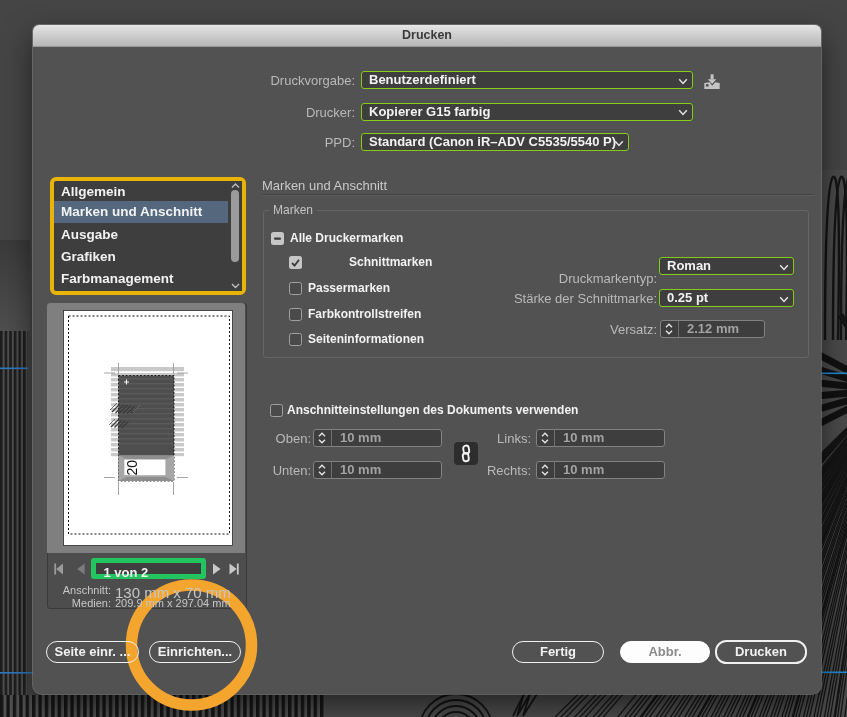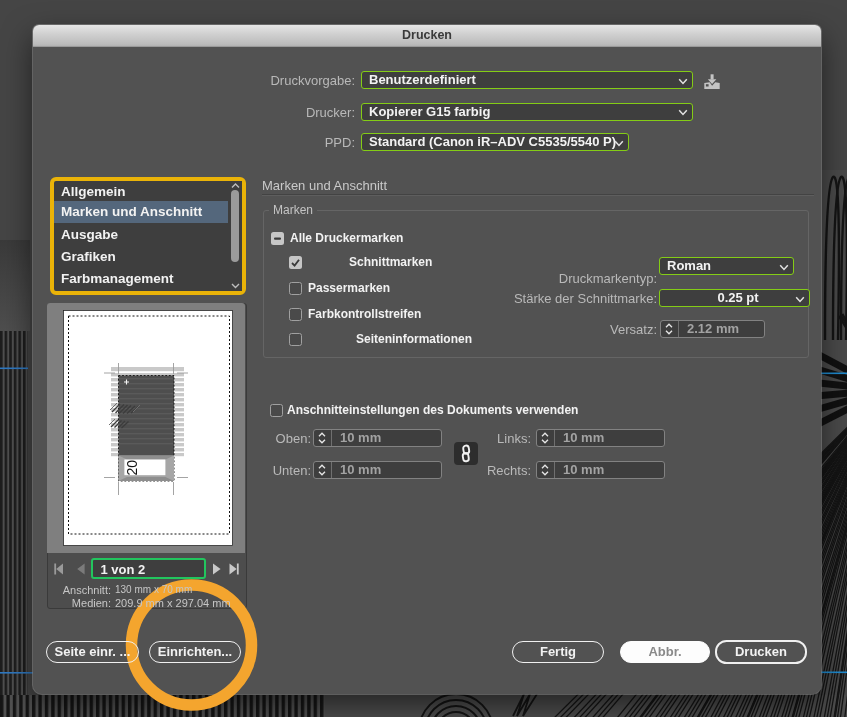--- a/index.html
+++ b/index.html
@@ -12,21 +12,21 @@
   #dialog > *{z-index:1;}
   #titlebar{position:absolute;left:0;top:0;width:100%;height:21px;
             border-radius:6px 6px 0 0;border-bottom:1px solid #9a9a9a;
             background:linear-gradient(#e6e6e6,#cfcfcf 45%,#bcbcbc 90%,#b3b3b3);
             text-align:center;line-height:21px;font-size:12.5px;font-weight:bold;color:#3a3a3a;}
   .lbl{position:absolute;color:#b9b9b9;font-size:13px;text-align:right;white-space:nowrap;}
   .dd{position:absolute;background:#3e3e3e;border:1px solid #84cc16;border-radius:3px;
       color:#f2f2f2;font-size:13px;font-weight:bold;line-height:16px;padding-left:7px;
       white-space:nowrap;box-sizing:border-box;height:18px;}
   .dd .chv{position:absolute;right:4px;top:5.5px;}
-  .fld{position:absolute;background:#3e3e3e;border:2px solid #22c55e;border-radius:3px;
+  .fld{position:absolute;background:#3e3e3e;border:5px solid #22c55e;border-radius:3px;
       color:#f2f2f2;font-size:13px;font-weight:bold;line-height:16px;padding-left:7px;
       white-space:nowrap;box-sizing:border-box;height:18px;}
   .spin{position:absolute;display:flex;background:#3e3e3e;border:1px solid #828282;
         border-radius:3px;box-sizing:border-box;height:18px;}
   .sarr{width:17px;border-right:1px solid #6f6f6f;position:relative;flex:none;}
   .sarr svg{position:absolute;left:3px;top:2px;}
   .stxt{color:#a3a3a3;font-size:13px;font-weight:bold;line-height:16px;padding-left:8px;white-space:nowrap;}
   .wht{color:#f2f2f2;font-weight:bold;font-size:12px;line-height:11px;white-space:nowrap;position:absolute;}
   .cb{position:absolute;width:13px;height:13px;box-sizing:border-box;border-radius:2.5px;}
   .cb svg{display:block;}
@@ -305,21 +305,21 @@
     <svg style="position:absolute;left:0;top:250px;" width="198" height="30">
       <path d="M8.2 10.5 v11" stroke="#9a9a9a" stroke-width="1.8"></path>
       <path d="M16 10.5 L9.2 16 L16 21.5 Z" fill="#9a9a9a"></path>
       <path d="M37.6 10.5 L30.2 16 L37.6 21.5 Z" fill="#7b7b7b"></path>
       <path d="M166 10.5 L173.6 16 L166 21.5 Z" fill="#c9c9c9"></path>
       <path d="M182.5 10.5 L189.7 16 L182.5 21.5 Z" fill="#c9c9c9"></path>
       <path d="M190.8 10.5 v11" stroke="#c9c9c9" stroke-width="1.8"></path>
     </svg>
     <div class="fld" style="left:43.5px;top:255px;width:115px;height:21px;line-height:19px;text-align:left;padding-left:8px;font-size:13px;">1 von 2</div>
     <div style="position:absolute;left:0px;top:281px;width:64px;color:#c6c6c6;font-size:11px;text-align:right;white-space:nowrap;">Anschnitt:</div>
-    <div style="position:absolute;left:68px;top:281px;color:#c6c6c6;font-size:10px;white-space:nowrap;">130 mm x 70 mm</div>
+    <div style="position:absolute;left:68px;top:281px;color:#c6c6c6;font-size:15px;white-space:nowrap;">130 mm x 70 mm</div>
     <div style="position:absolute;left:0px;top:294px;width:64px;color:#c6c6c6;font-size:11px;text-align:right;white-space:nowrap;">Medien:</div>
     <div style="position:absolute;left:68px;top:294px;color:#c6c6c6;font-size:11px;white-space:nowrap;">209.9 mm x 297.04 mm</div>
   </div>
 
   <div class="btn" style="left:13px;top:616px;width:93px;">Seite einr. ...</div>
   <div class="btn" style="left:116px;top:616px;width:92px;">Einrichten...</div>
 
   <div style="position:absolute;left:229px;top:153px;color:#c9c9c9;font-size:13px;">Marken und Anschnitt</div>
   <div style="position:absolute;left:229px;top:169px;width:552px;height:1px;background:#434343;border-bottom:1px solid #5e5e5e;"></div>
 
@@ -337,28 +337,28 @@
       <svg width="13" height="13">
         <path d="M3 7 l2.6 2.6 L10 3.7" stroke="#3a3a3a" stroke-width="1.8" fill="none"></path>
       </svg>
     </div>
   <div class="wht" style="left:275px;top:232px;margin-left:41px;">Schnittmarken</div>
   <div class="cb off" style="left:256px;top:257px;"></div>
   <div class="wht" style="left:275px;top:258px;">Passermarken</div>
   <div class="cb off" style="left:256px;top:283px;"></div>
   <div class="wht" style="left:275px;top:284px;">Farbkontrollstreifen</div>
   <div class="cb off" style="left:256px;top:308px;"></div>
-  <div class="wht" style="left:275px;top:309px;margin-left:48px;">Seiteninformationen</div>
+  <div class="wht" style="left:275px;top:309px;">Seiteninformationen</div>
 
   <div class="lbl" style="right:164px;top:246px;">Druckmarkentyp:</div>
   <div class="dd" style="left:626px;top:232px;width:135px;">Roman<svg class="chv" width="10" height="7" viewBox="0 0 10 7">
         <path d="M1.2 1.2 L5 5.4 L8.8 1.2" stroke="#e2e2e2" stroke-width="1.5" fill="none"></path>
       </svg></div>
   <div class="lbl" style="right:164px;top:266px;">Stärke der Schnittmarke:</div>
-  <div class="dd" style="left:626px;top:264px;width:151px;text-align:center;">0.25 pt<svg class="chv" width="10" height="7" viewBox="0 0 10 7">
+  <div class="dd" style="left:626px;top:264px;width:135px;">0.25 pt<svg class="chv" width="10" height="7" viewBox="0 0 10 7">
         <path d="M1.2 1.2 L5 5.4 L8.8 1.2" stroke="#e2e2e2" stroke-width="1.5" fill="none"></path>
       </svg></div>
   <div class="lbl" style="right:164px;top:297px;">Versatz:</div>
   <div class="spin" style="left:627px;top:295px;width:105px;">
       <div class="sarr">
         <svg width="11" height="12" viewBox="0 0 11 12">
           <path d="M2 4.2 L5 1.2 L8 4.2 M2 7.8 L5 10.8 L8 7.8" stroke="#e8e8e8" stroke-width="1.3" fill="none"></path>
         </svg>
       </div>
       <div class="stxt">2.12 mm</div>

